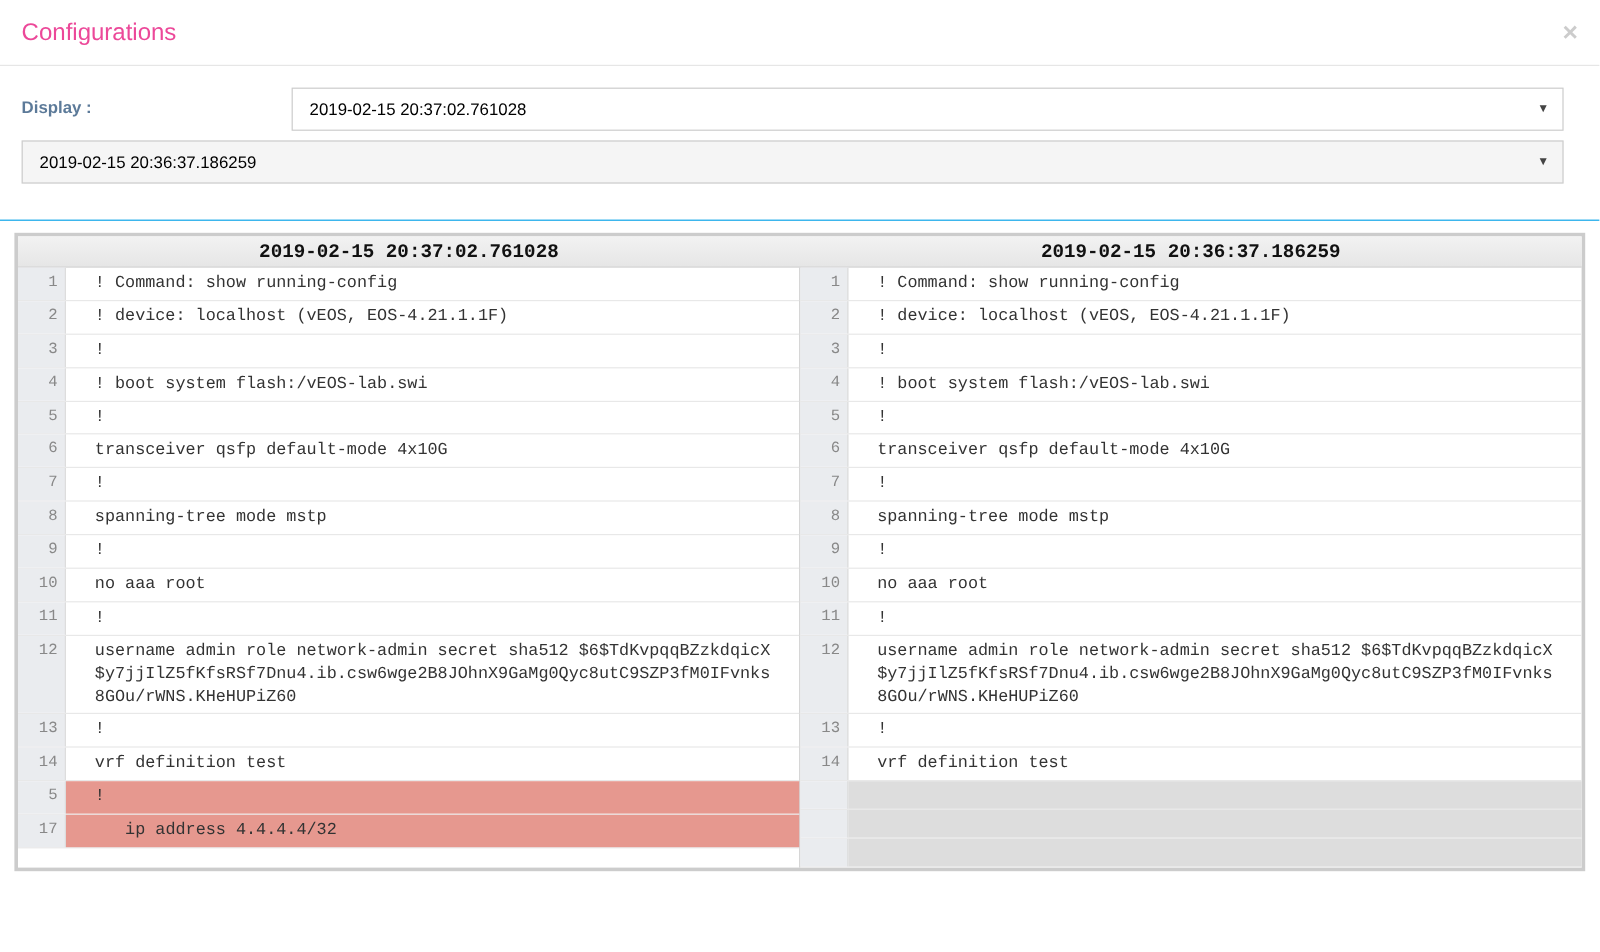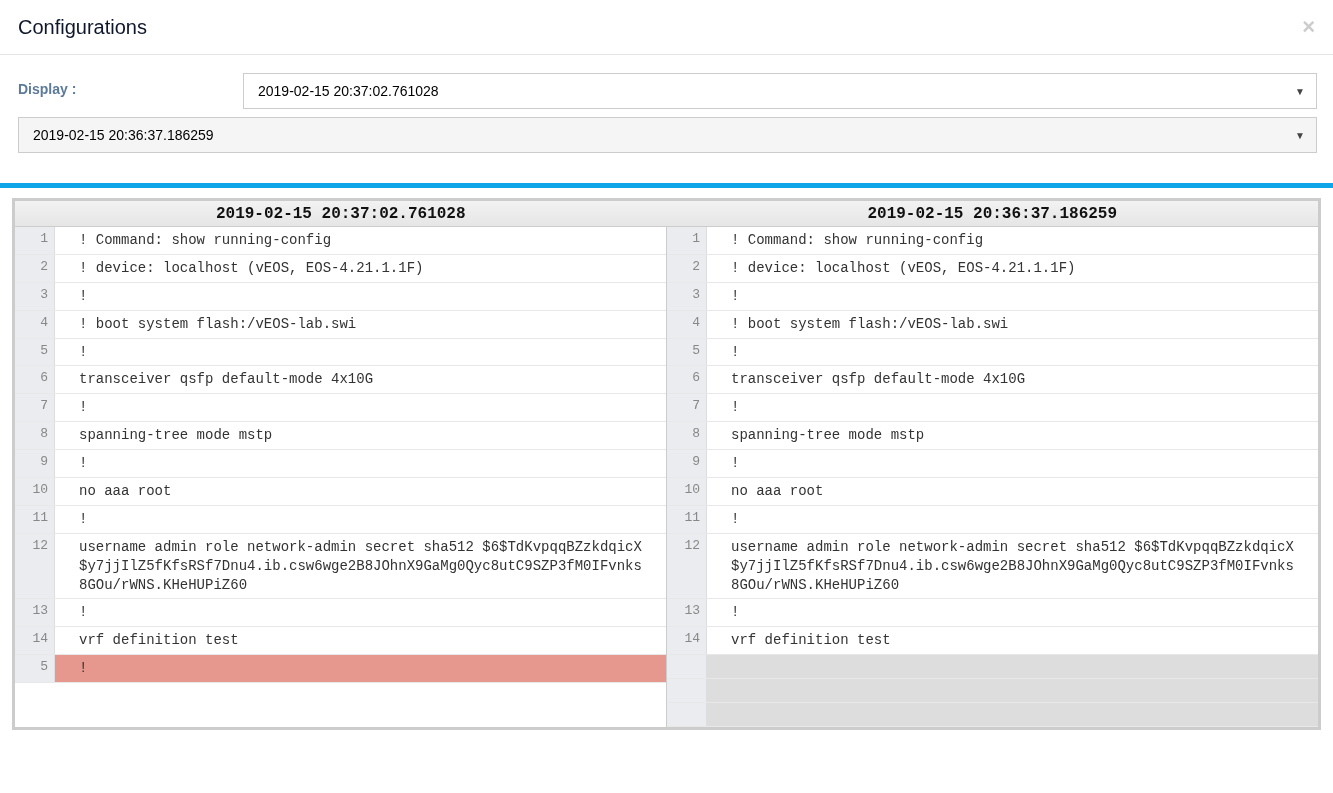--- a/index.html
+++ b/index.html
@@ -10,33 +10,33 @@
     font-size: 14px;
   }
   .modal-header {
     display: flex;
     justify-content: space-between;
     align-items: center;
     padding: 14px 18px;
     border-bottom: 1px solid #e6e6e6;
   }
   .modal-title {
-    color: #0f172a;
+    color: #ec4899;
     font-size: 20px;
     font-weight: 400;
   }
   .close-x {
     color: #ccc;
     font-size: 22px;
     cursor: pointer;
     font-weight: bold;
   }
   .controls {
-    padding: 18px 16px 22px 18px;
-    border-bottom: 5px solid #0ea5e9;
+    padding: 18px 30px 22px 18px;
+    border-bottom: 1px solid #0ea5e9;
   }
   .control-row {
     display: flex;
     align-items: center;
     margin-bottom: 8px;
   }
   .control-label {
     width: 225px;
     color: #5c7a99;
     font-weight: 600;
@@ -220,20 +220,24 @@
             <div class="code">!</div>
           </div>
           <div class="diff-row">
             <div class="ln">14</div>
             <div class="code">vrf definition test</div>
           </div>
           <div class="diff-row removed">
             <div class="ln">5</div>
             <div class="code">!</div>
           </div>
+          <div class="diff-row removed">
+            <div class="ln">17</div>
+            <div class="code">   ip address 4.4.4.4/32</div>
+          </div>
         </div>
       <div class="diff-col" id="diff-right">
           <div class="diff-row">
             <div class="ln">1</div>
             <div class="code">! Command: show running-config</div>
           </div>
           <div class="diff-row">
             <div class="ln">2</div>
             <div class="code">! device: localhost (vEOS, EOS-4.21.1.1F)</div>
           </div>

